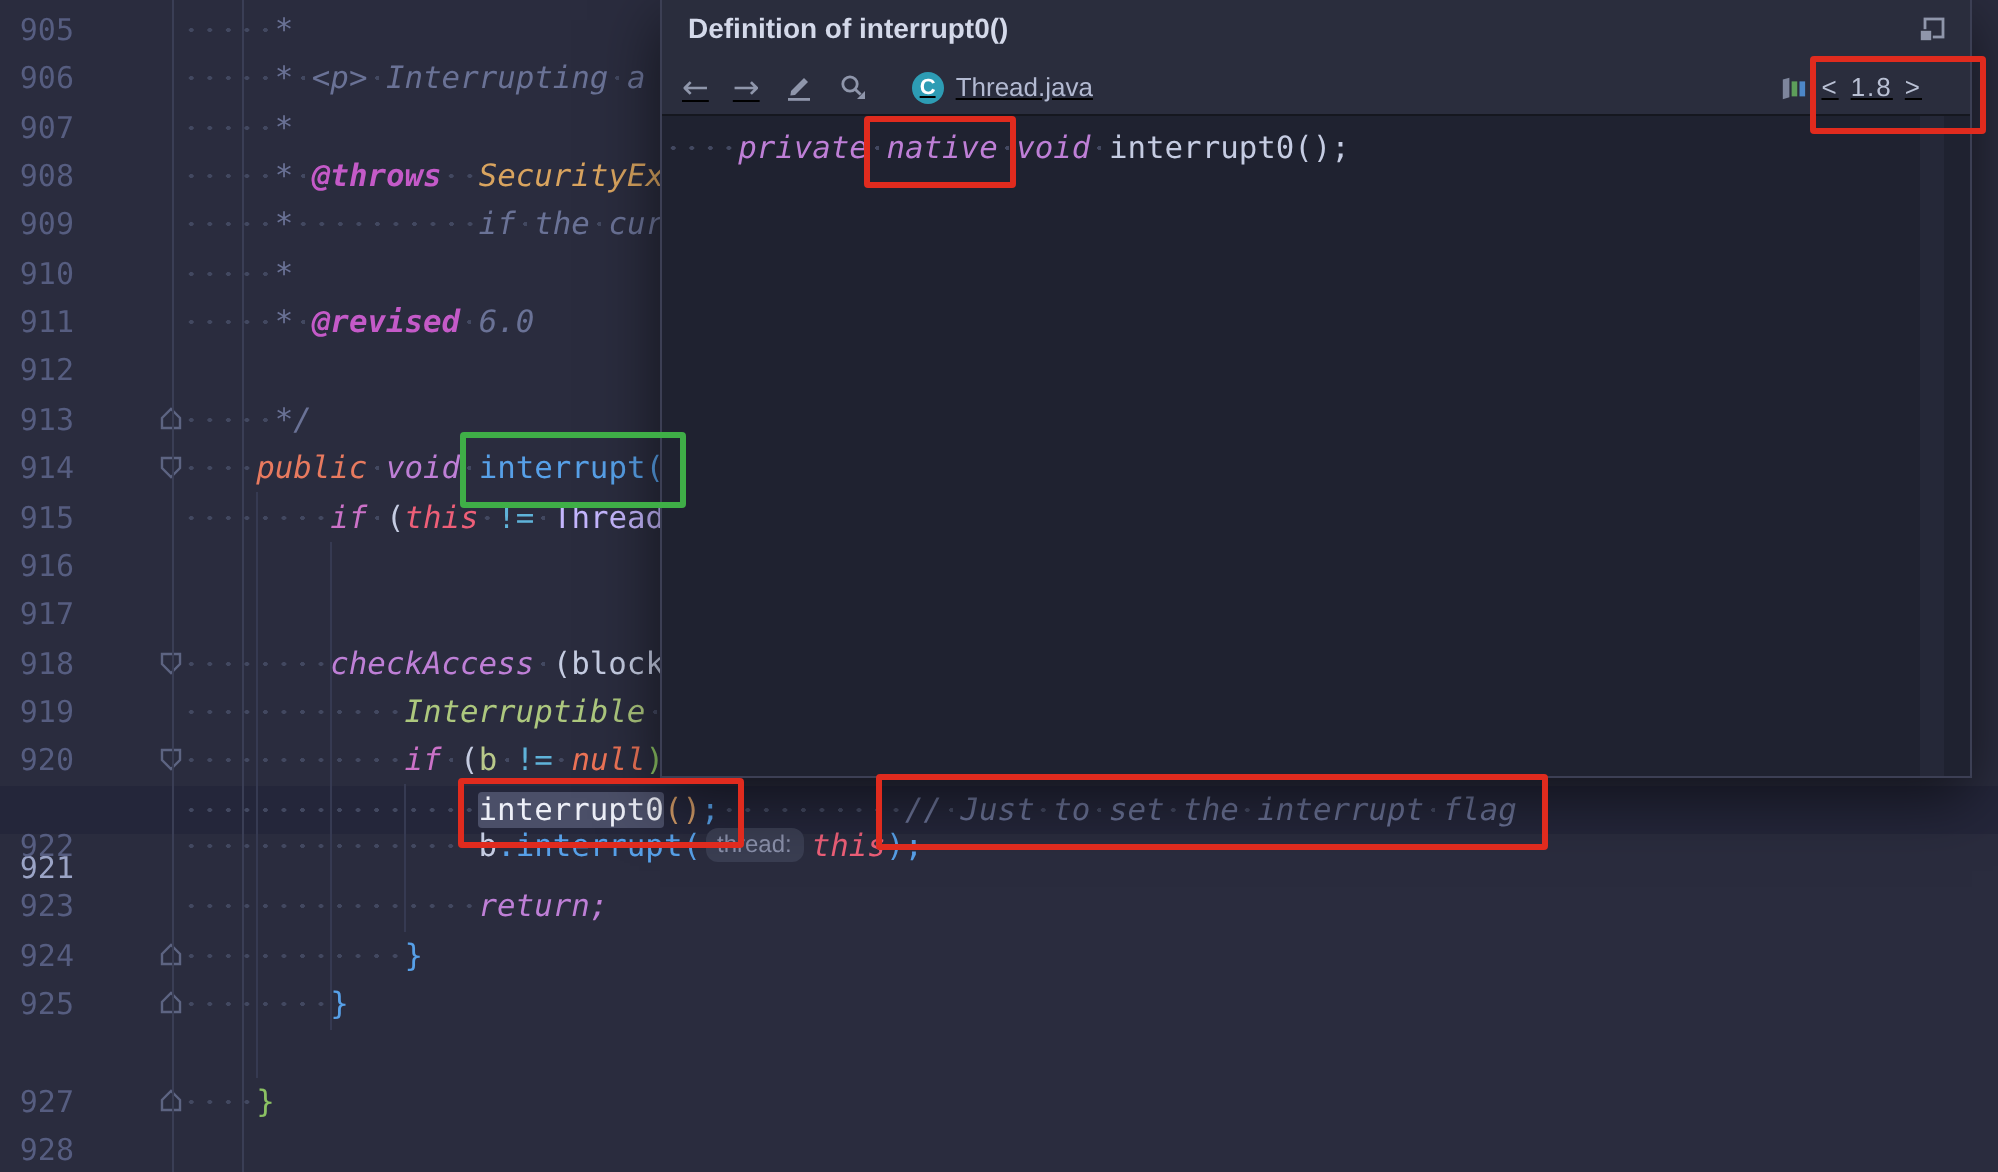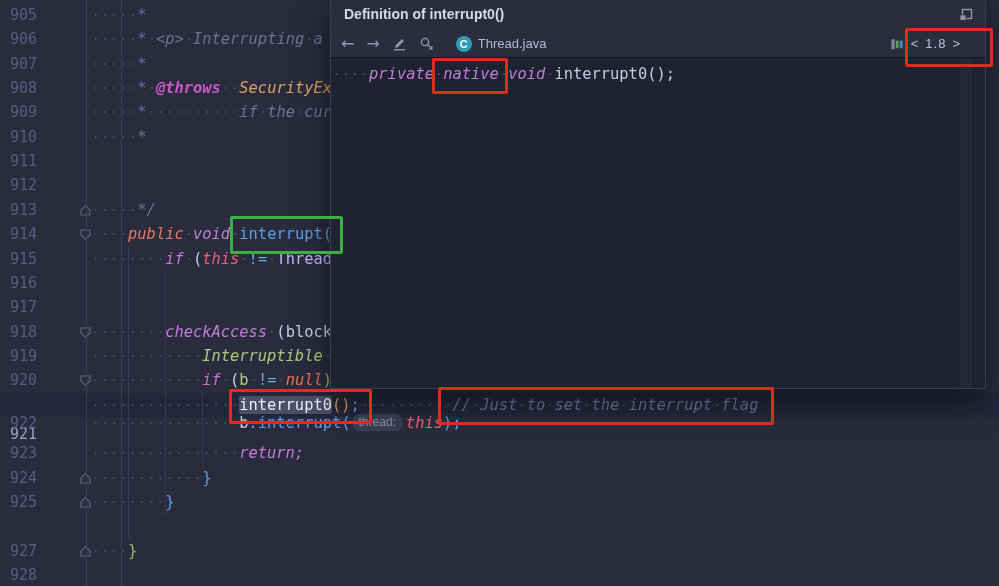--- a/index.html
+++ b/index.html
@@ -37,21 +37,21 @@
   .sg-hlc{background:#4b4f68;color:#edeff8;border-radius:2px;}
   .sg-hlu{background:#1a5662;color:#4fa3e6;}
   .sg-inlay{display:inline-block;font:12px/15px "Liberation Sans",sans-serif;font-style:normal;
             background:#3a3e52;color:#8a90aa;border-radius:6px;padding:1px 6px;margin:0 4px 0 2px;
             vertical-align:2px;}
   
   .vline{position:absolute;width:1px;background:#3a3e55;z-index:2;}
   
   .popup{position:absolute;left:330px;top:0;width:656px;height:389px;z-index:10;
          background:#3b82f6;border:1px solid #3c3f54;border-top:none;box-sizing:border-box;
-         box-shadow:0 10px 30px rgba(0,0,0,.55);}
+         box-shadow:0 10px 30px rgba(0,0,0,.55);text-decoration:underline;}
   .p-header{position:relative;height:30px;background:#2a2d3d;}
   .p-title{position:absolute;left:13px;top:6px;font:bold 14px "Liberation Sans",sans-serif;color:#d4d9ea;}
   .p-winbtn{position:absolute;right:11px;top:7px;width:16px;height:16px;cursor:pointer;}
   .p-toolbar{position:relative;height:28px;background:#2a2d3d;display:flex;align-items:center;
              padding:0 10px;gap:12px;border-bottom:1px solid #15171f;box-sizing:border-box;}
   .t-arrow{font:16px "DejaVu Sans",sans-serif;color:#8f96ab;cursor:pointer;line-height:1;}
   .t-icon{width:15px;height:15px;cursor:pointer;}
   .t-file{display:flex;align-items:center;gap:6px;margin-left:10px;}
   .cls-icon{width:16px;height:16px;border-radius:50%;background:#2d9cb4;color:#fff;
             font:bold 11px/16px "Liberation Sans",sans-serif;text-align:center;}
@@ -92,20 +92,21 @@
       <div class="row" style="top: 100.4px;">
         <div class="num">909</div>
         <div class="code"><span class="sg-ws">     </span><span class="sg-cmt">*</span><span class="sg-ws">          </span><span class="sg-cmt">if</span><span class="sg-ws"> </span><span class="sg-cmt">the</span><span class="sg-ws"> </span><span class="sg-cmt">current</span><span class="sg-cmt"> thread cannot modify this thread</span></div>
       </div>
       <div class="row" style="top: 124.75px;">
         <div class="num">910</div>
         <div class="code"><span class="sg-ws">     </span><span class="sg-cmt">*</span></div>
       </div>
       <div class="row" style="top: 149.1px;">
         <div class="num">911</div>
+        <div class="code"><span class="sg-ws">     </span><span class="sg-cmt">*</span><span class="sg-ws"> </span><span class="sg-tag">@revised</span><span class="sg-ws"> </span><span class="sg-cmt">6.0</span></div>
       </div>
       <div class="row" style="top: 173.45px;">
         <div class="num">912</div>
       </div>
       <div class="row" style="top: 197.8px;">
         <div class="num">913</div>
         <div class="fold"><svg width="13" height="13" viewBox="0 0 13 13">
             <polygon points="2,11 11,11 11,6 6.5,1.5 2,6" fill="#2a2c3e" stroke="#5d6482" stroke-width="1.2"></polygon>
           </svg></div>
         <div class="code"><span class="sg-ws">     </span><span class="sg-cmt">*/</span></div>

